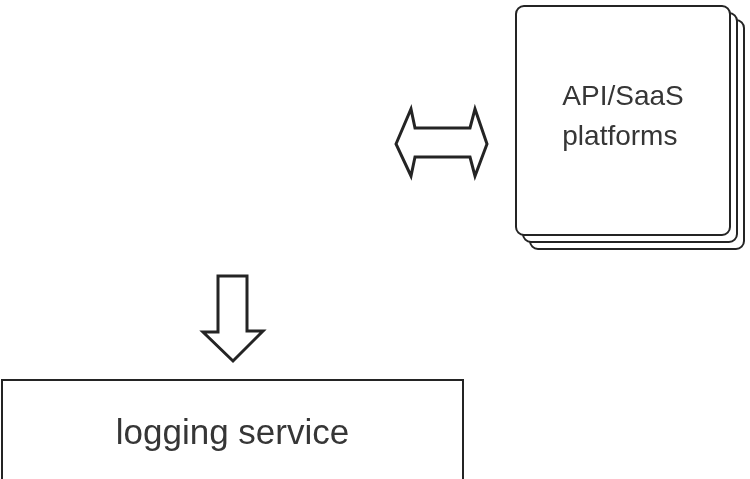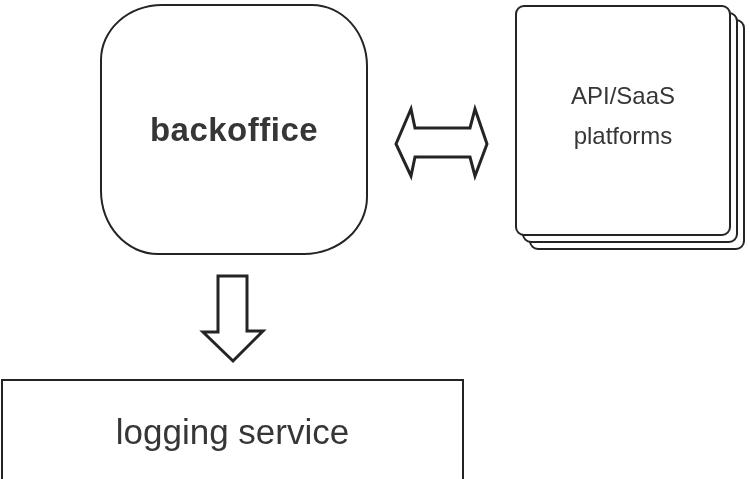--- a/index.html
+++ b/index.html
@@ -44,24 +44,24 @@
     border-radius: 9px;
   }
   .page-back { left: 529px; top: 19px; }
   .page-mid  { left: 522px; top: 12px; }
   .page-front {
     left: 515px; top: 5px;
     display: flex; align-items: center; justify-content: center;
     padding-bottom: 10px;
   }
   .page-front .label {
-    font-size: 24px;
+    font-size: 28px;
     line-height: 40px;
     color: var(--text);
-    text-align: center;
+    text-align: left;
     white-space: pre-line;
   }
 
   
   .logging {
     left: 1px; top: 379px;
     width: 463px; height: 106px;
     border: 2px solid var(--stroke);
   }
   .logging .label {
@@ -81,23 +81,20 @@
     stroke-width: 3;
     stroke-linejoin: miter;
     stroke-linecap: round;
   }
 </style>
 </head>
 <body>
 
 <div class="canvas">
 
-  <div class="node backoffice">
-    <span class="label">backoffice</span>
-  </div>
 
   <div class="page page-back"></div>
   <div class="page page-mid"></div>
   <div class="page page-front node">
     <span class="label">API/SaaS
 platforms</span>
   </div>
 
   <svg class="arrows" viewBox="0 0 750 479" xmlns="http://www.w3.org/2000/svg">
 

